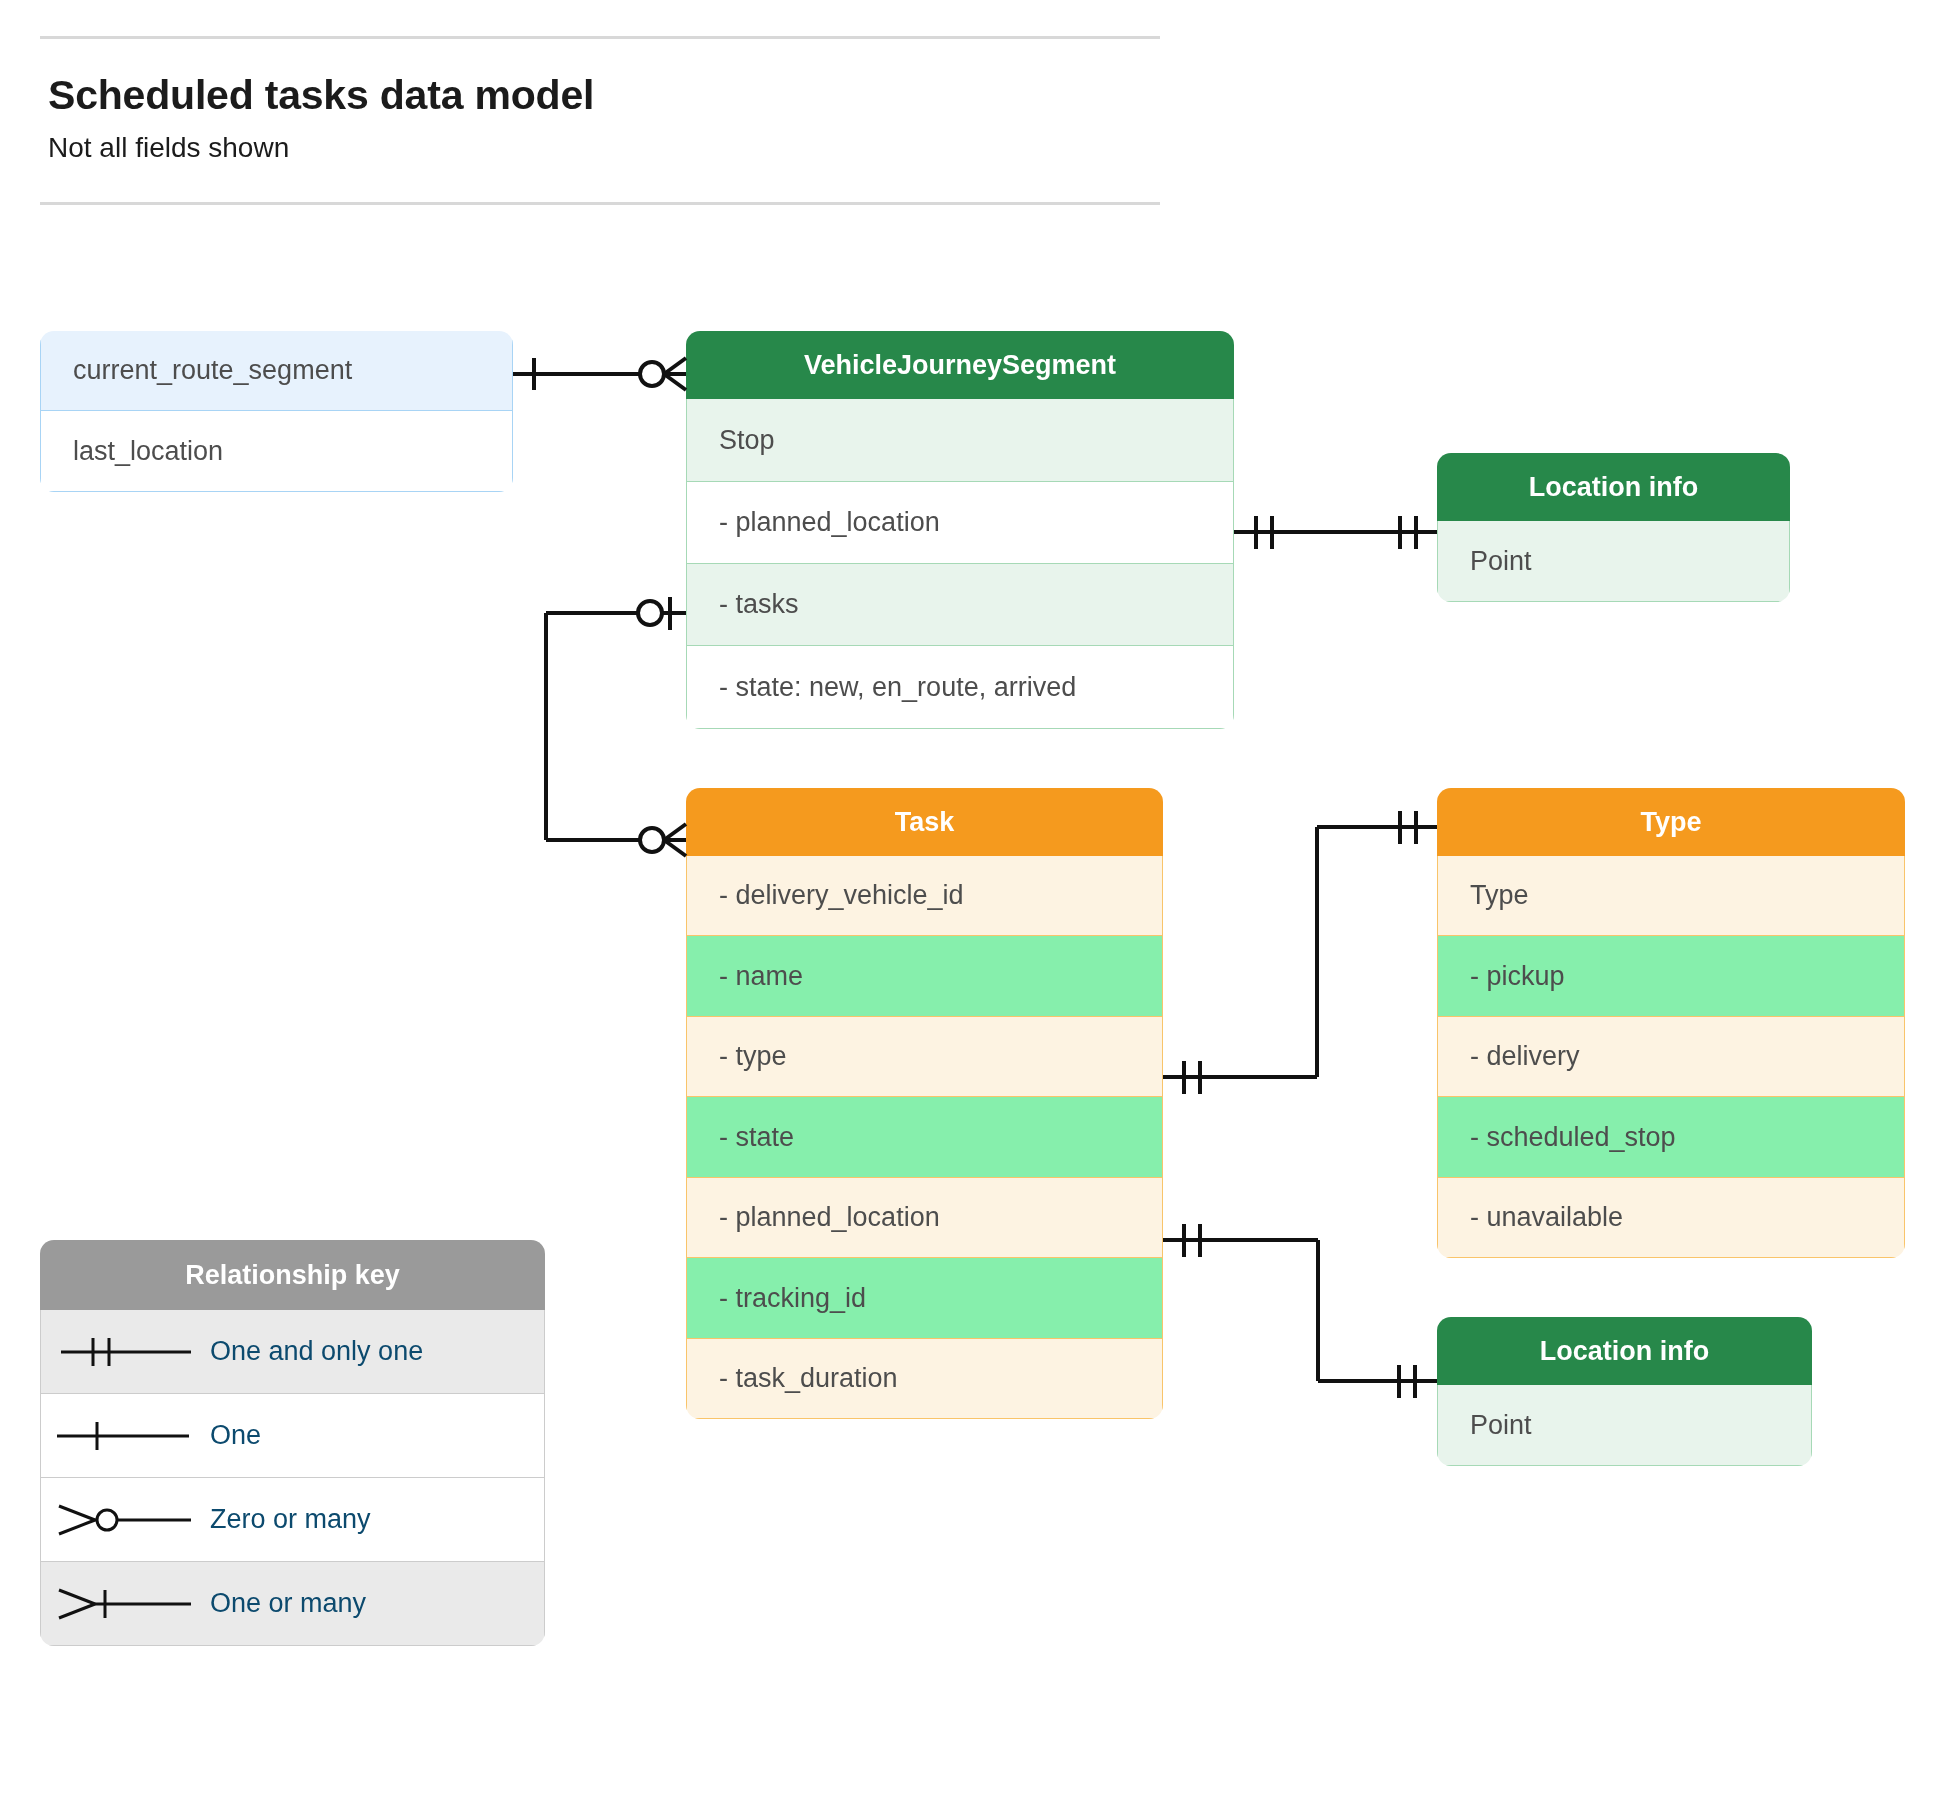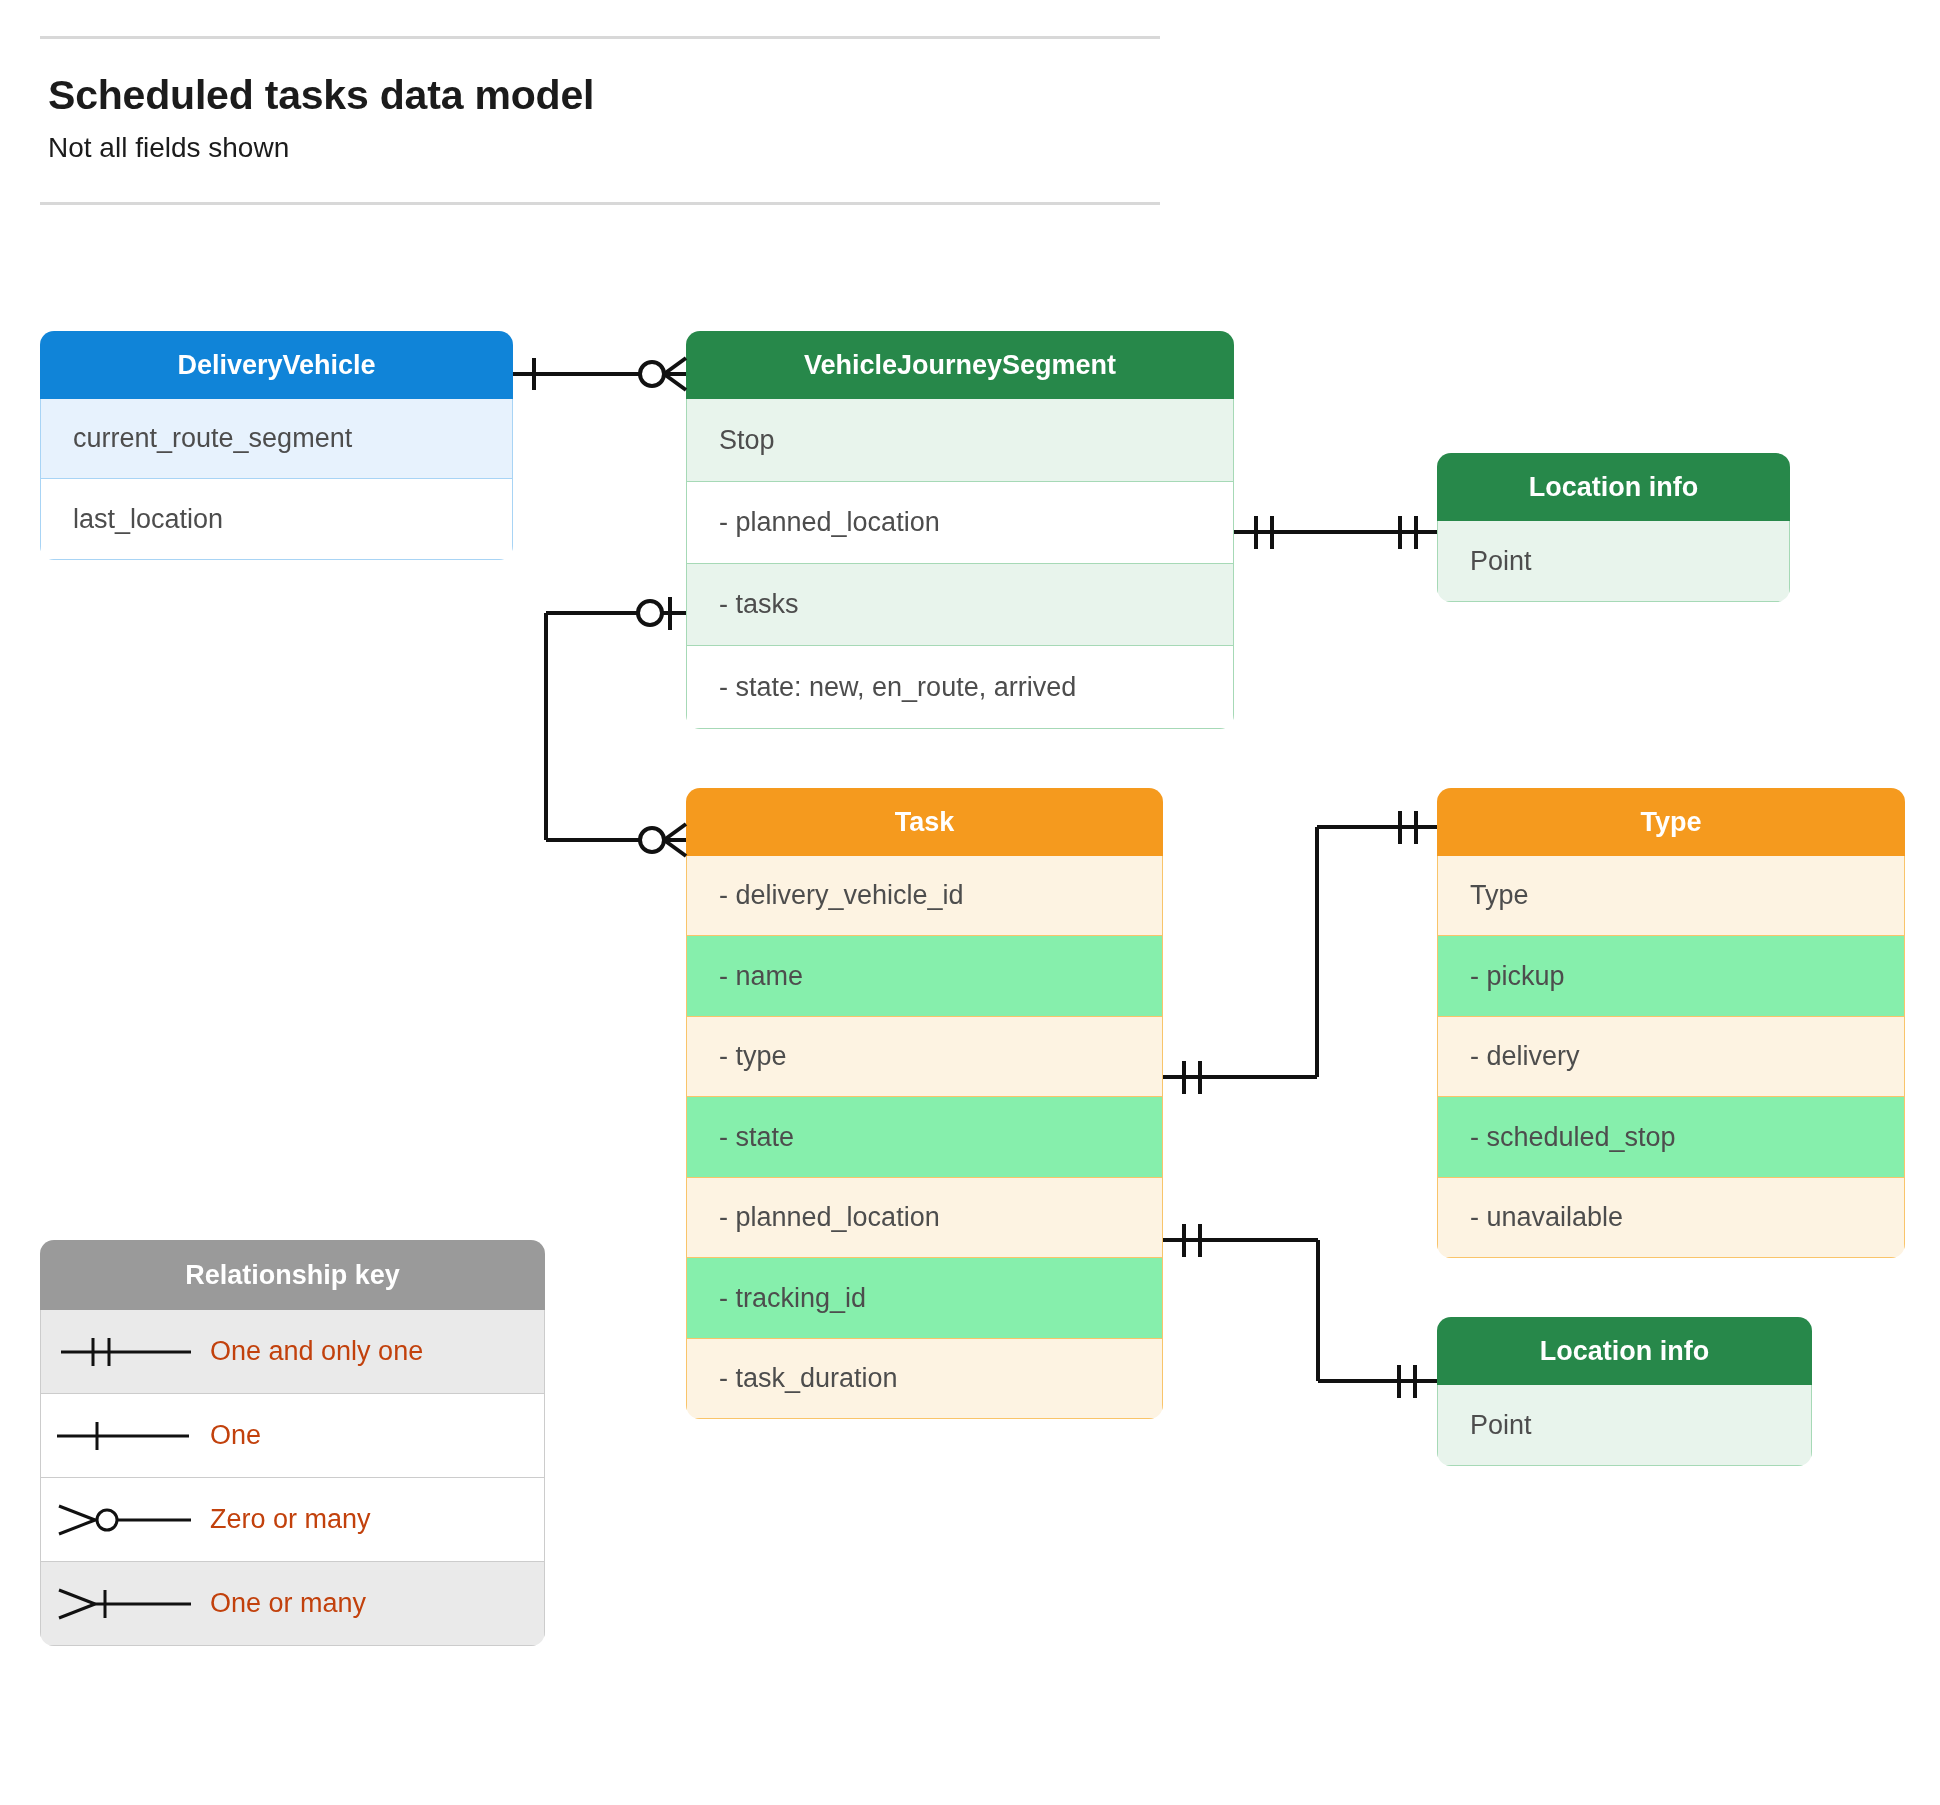--- a/index.html
+++ b/index.html
@@ -105,21 +105,21 @@
   .t-grey .erow.alt  { background: #eaeaea; }
   .t-grey .erow.plain{ background: #ffffff; }
 
   
   .legend-row {
     box-sizing: border-box;
     width: 100%;
     display: flex;
     align-items: center;
     font-size: 27px;
-    color: #c2410c;
+    color: #0c4a6e;
     white-space: nowrap;
   }
   .legend-sym {
     width: 165px;
     flex: 0 0 165px;
     display: flex;
     align-items: center;
     justify-content: center;
   }
   .legend-label { padding-left: 4px; }
@@ -137,21 +137,20 @@
 <body>
 
 <div id="canvas">
 
   <div class="hrule" id="rule-top"></div>
   <div id="page-title">Scheduled tasks data model</div>
   <div id="page-subtitle">Not all fields shown</div>
   <div class="hrule" id="rule-bottom"></div>
 
   <div class="entity t-blue" style="left:40px; top:331px; width:473px;">
-    <div class="ehead" style="height:68px;">DeliveryVehicle</div>
     <div class="erow alt" style="height:80px;">current_route_segment</div>
     <div class="erow plain" style="height:81px;">last_location</div>
   </div>
 
   <div class="entity t-green" style="left:686px; top:331px; width:548px;">
     <div class="ehead" style="height:68px;">VehicleJourneySegment</div>
     <div class="erow alt" style="height:83px;">Stop</div>
     <div class="erow plain" style="height:82px;">-  planned_location</div>
     <div class="erow alt" style="height:82px;">- tasks</div>
     <div class="erow plain" style="height:83px;">- state: new, en_route, arrived</div>

